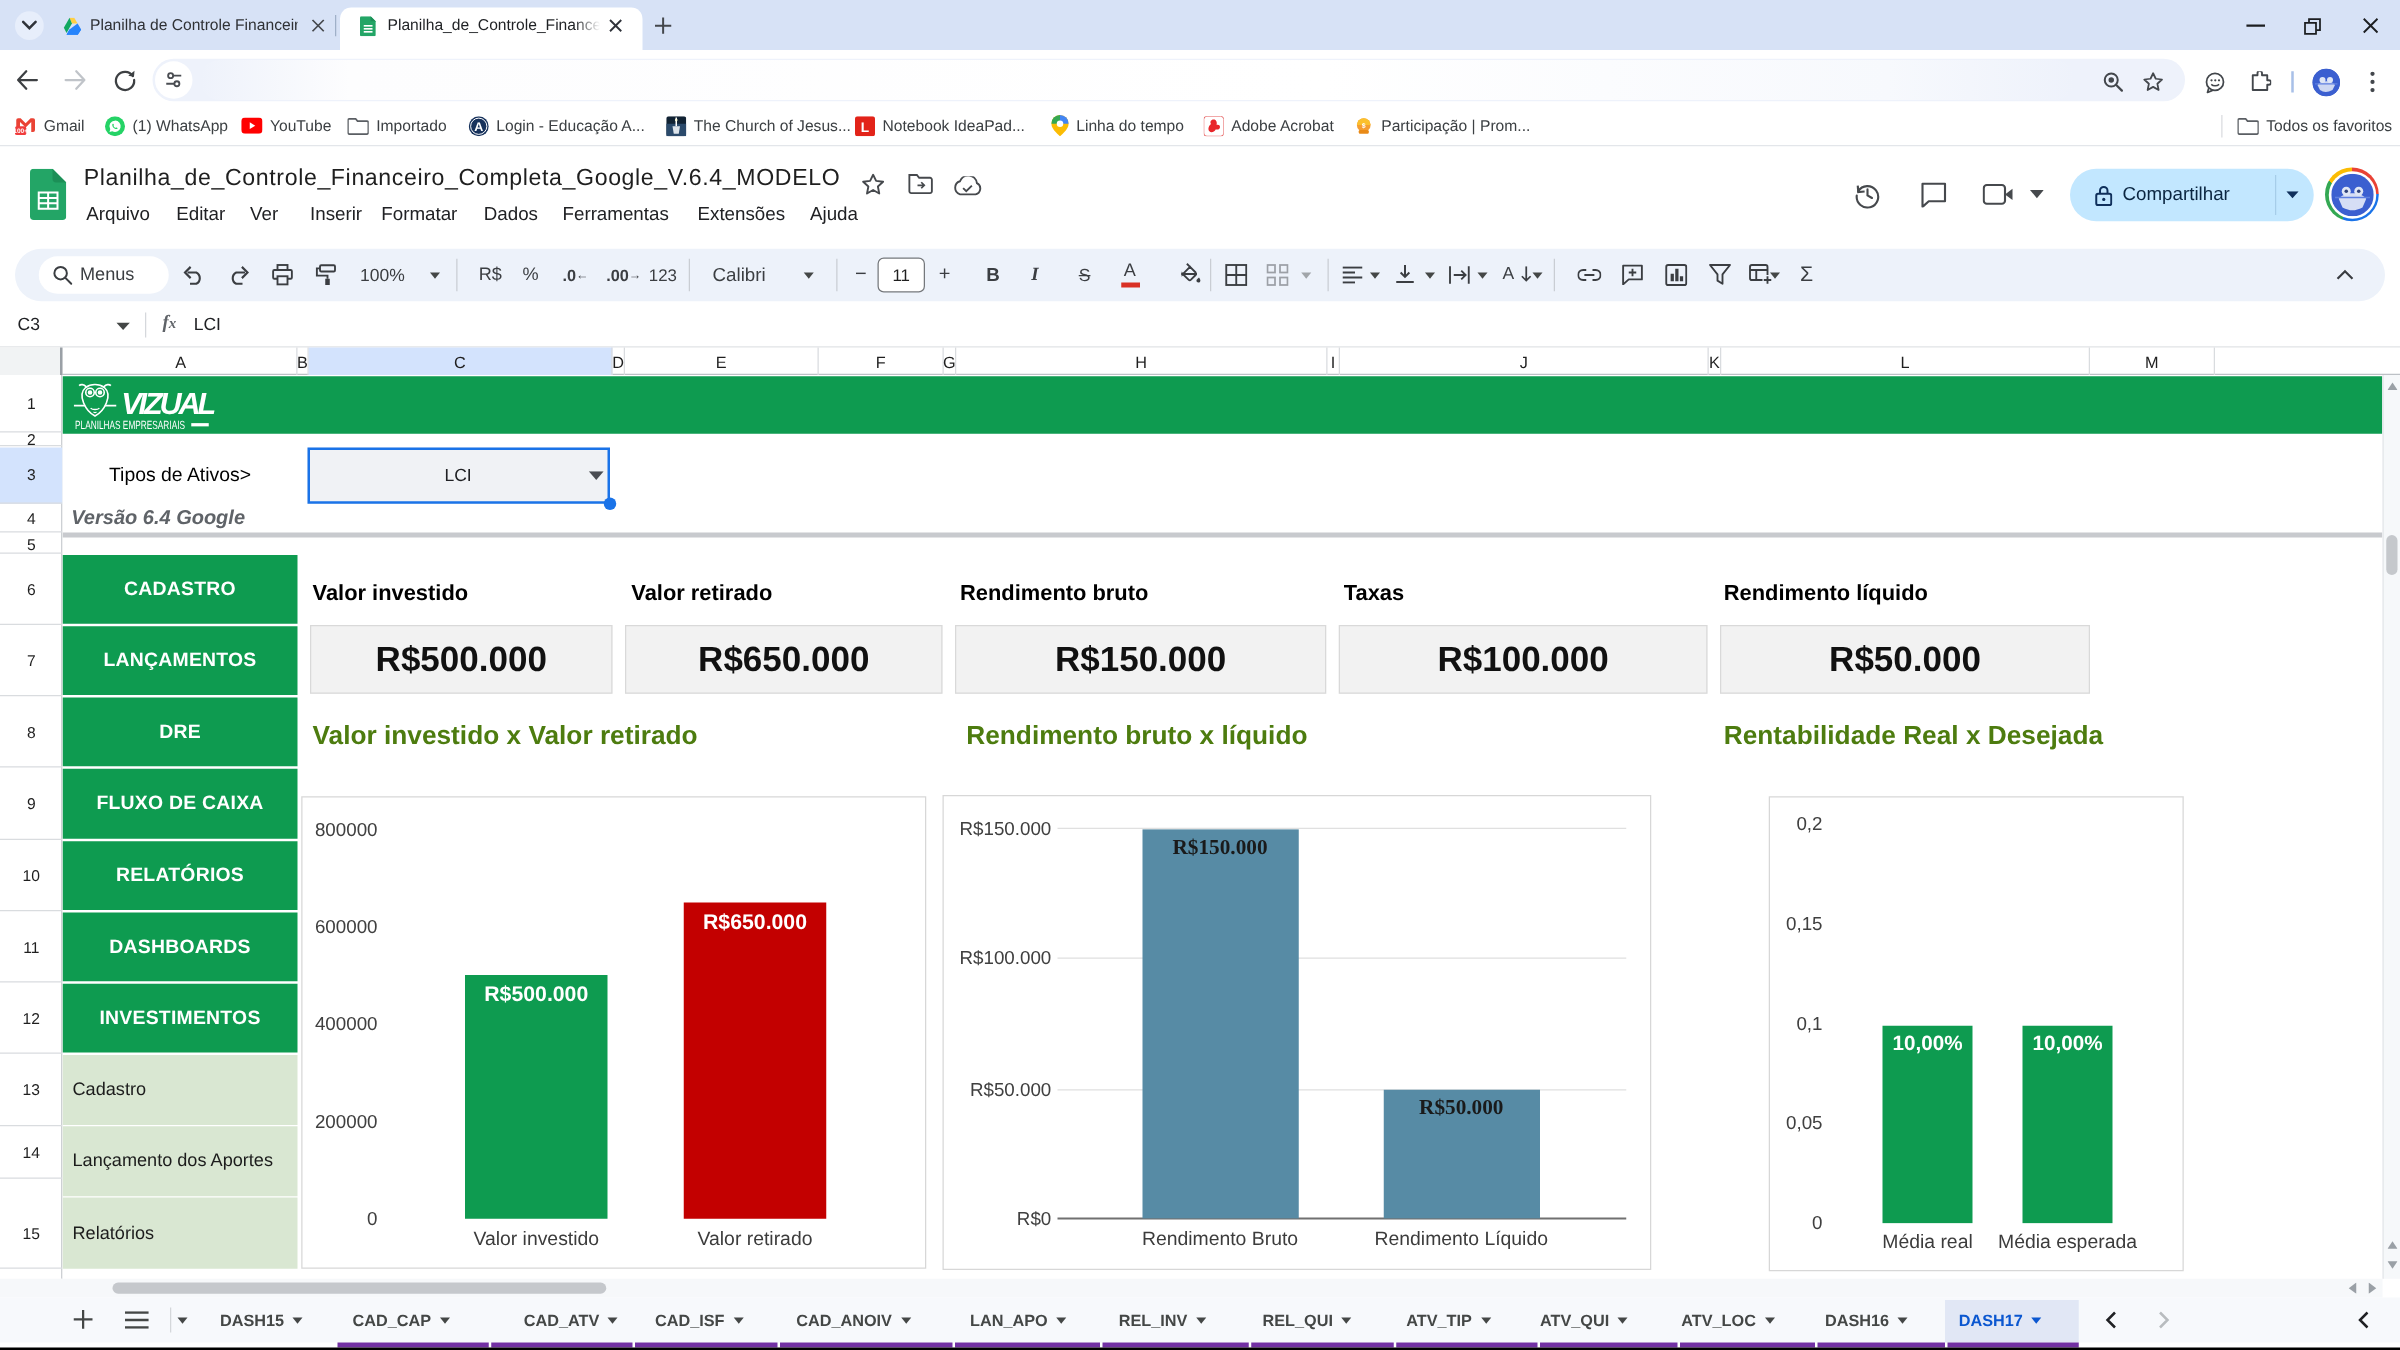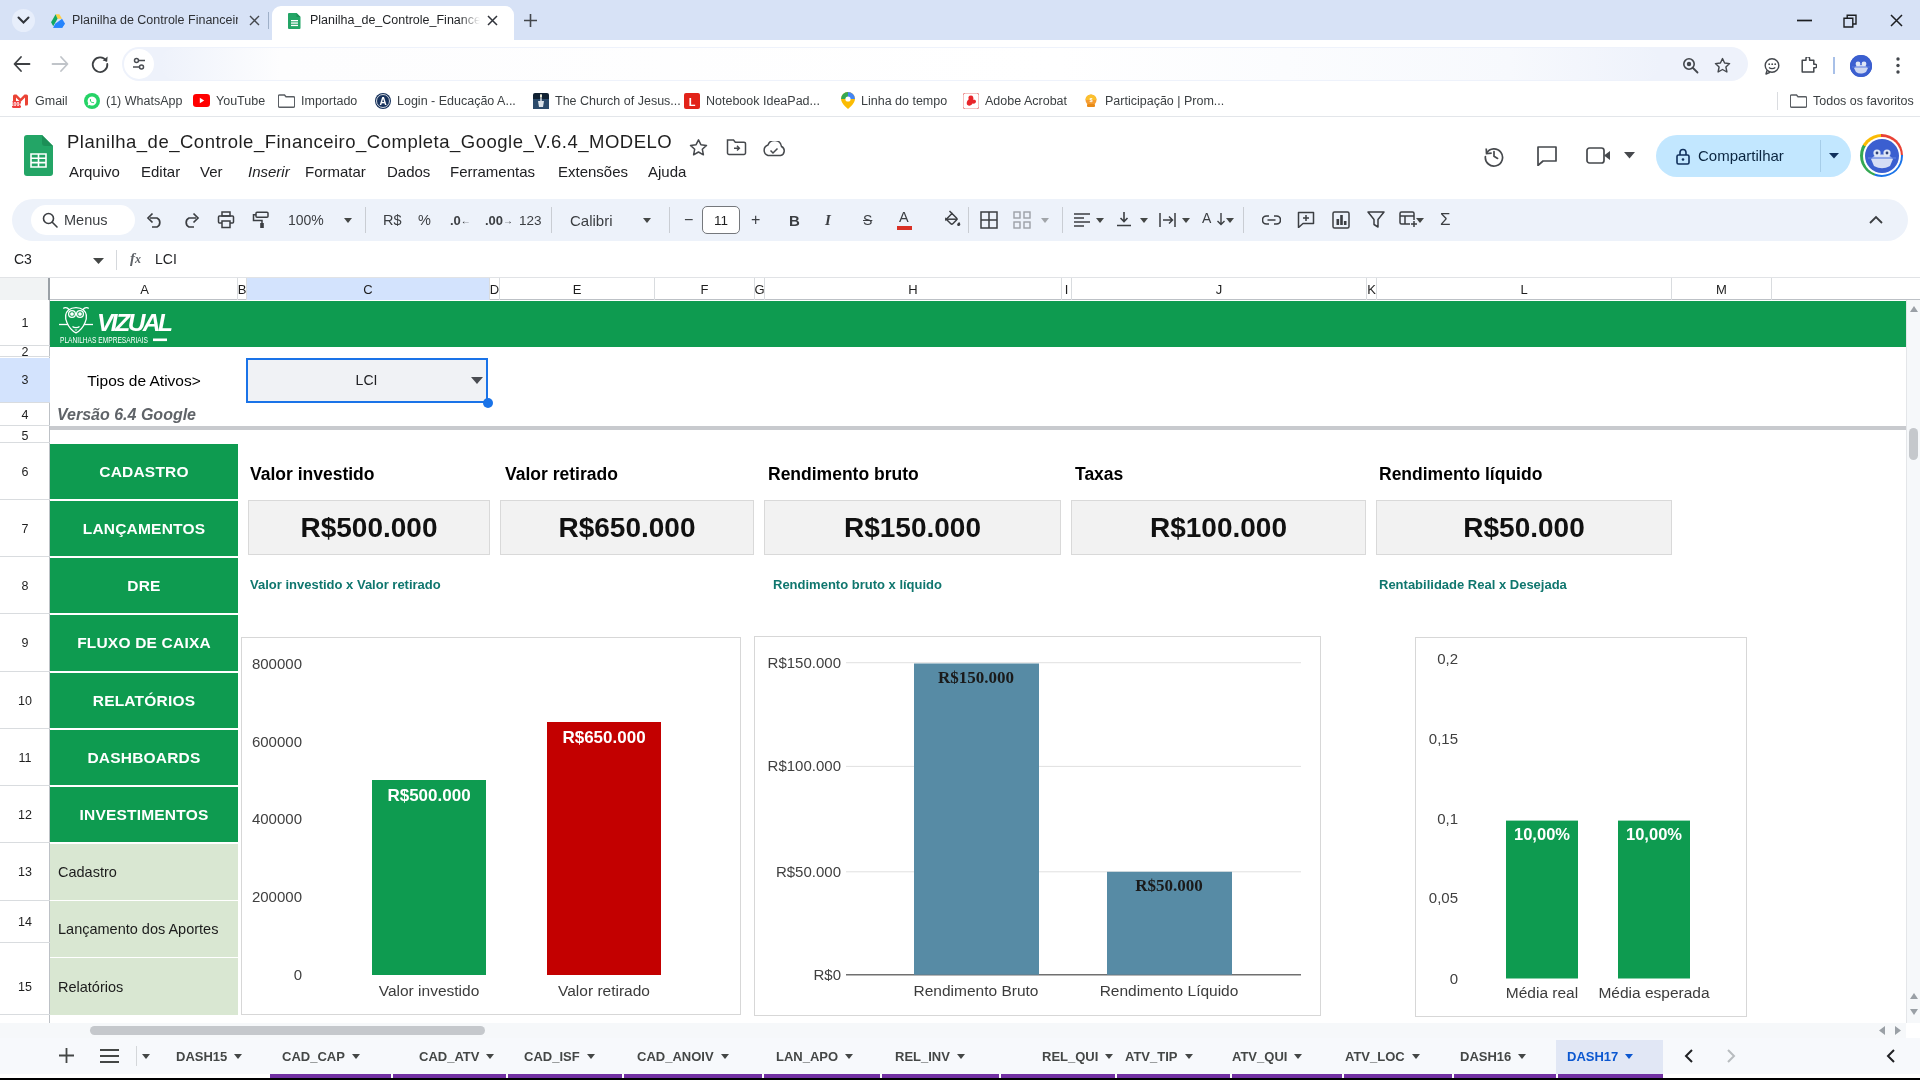--- a/index.html
+++ b/index.html
@@ -23,21 +23,21 @@
   #fbar { left:0; top:244px; width:1920px; height:33px; background:#fff; }
   
   #colhdr { left:0; top:277px; width:1920px; height:23px; background:#fff; border-top:1px solid #e1e3e6; border-bottom:1px solid #bdc1c6; }
   .ch { position:absolute; top:0; height:22px; border-right:1px solid #d9dcdf; font-size:13px; color:#1f1f1f; display:flex; align-items:center; justify-content:center; }
   .rh { position:absolute; left:0; width:50px; border-bottom:1px solid #d9dcdf; font-size:12.5px; color:#1f1f1f; display:flex; align-items:center; justify-content:center; }
   #rowhdrs { left:0; top:300px; width:50px; height:723px; background:#fff; border-right:1px solid #bdc1c6; }
   .gbtn { position:absolute; left:0; width:188px; background:#0e9b50; color:#fff; font-weight:bold; font-size:15.5px; display:flex; align-items:center; justify-content:center; letter-spacing:.2px; }
   .lgrow { position:absolute; left:0; width:188px; background:#d9e7d2; color:#1c1c1c; font-size:14.5px; display:flex; align-items:center; padding-left:8px; }
   .kpilabel { position:absolute; font-weight:bold; font-size:17.5px; color:#000; }
   .kpibox { position:absolute; top:200px; height:55px; background:#f2f2f2; border:1px solid #d9d9d9; display:flex; align-items:center; justify-content:center; font-weight:bold; font-size:28px; color:#111; }
-  .ctitle { position:absolute; top:277px; font-weight:bold; font-size:13px; color:#0f766e;text-align:right; }
+  .ctitle { position:absolute; top:277px; font-weight:bold; font-size:21px; color:#4d7c0f;text-align:right; }
   .chartbox { position:absolute; background:#fff; border:1px solid #d7d7d7; }
   
   #hscroll { left:0; top:1023px; width:1906px; height:15px; background:#f6f8fa; }
   #vscroll { left:1906px; top:300px; width:14px; height:723px; background:#f6f8fa; border-left:1px solid #e4e6e9; }
   #tabbar { left:0; top:1038px; width:1920px; height:36px; background:#f7f9fc; }
   .stab { position:absolute; top:0; height:36px; display:flex; align-items:center; gap:7px; font-size:13px; font-weight:600; color:#444746; }
   .pbar { position:absolute; top:1074px; height:4px; background:#7230a3; }
   #blackstrip { left:0; top:1078px; width:1920px; height:2px; background:#000; }
 </style>
 </head>
@@ -259,21 +259,21 @@
       <path d="M8 9.2 H13 M11 6.8 L13.4 9.2 L11 11.6" stroke="#46494d" stroke-width="1.4" fill="none"></path>
     </svg>
   <svg class="abs" style="left:762px;top:23px;" width="24" height="16" viewBox="0 0 24 16">
       <path d="M6 14.5 A5.5 5.5 0 0 1 6 4 A7 7 0 0 1 19.5 5.5 A4.8 4.8 0 0 1 18.5 14.5 Z" fill="none" stroke="#46494d" stroke-width="1.5"></path>
       <path d="M8.5 9.5 L11 12 L15.5 7.5" stroke="#46494d" stroke-width="1.5" fill="none"></path>
     </svg>
 
   <div class="menuitem" style="left:69px;">Arquivo</div>
   <div class="menuitem" style="left:141px;">Editar</div>
   <div class="menuitem" style="left:200px;">Ver</div>
-  <div class="menuitem" style="left:248px;font-style:italic;">Inserir</div>
+  <div class="menuitem" style="left:248px;">Inserir</div>
   <div class="menuitem" style="left:305px;">Formatar</div>
   <div class="menuitem" style="left:387px;">Dados</div>
   <div class="menuitem" style="left:450px;">Ferramentas</div>
   <div class="menuitem" style="left:558px;">Extensões</div>
   <div class="menuitem" style="left:648px;">Ajuda</div>
 
   <svg class="abs" style="left:1483px;top:27px;" width="22" height="22" viewBox="0 0 22 22">
       <path d="M3.2 3.5 L3.6 8.6 L8.7 8.2" fill="none" stroke="#46494d" stroke-width="1.7"></path>
       <path d="M3.6 8 A8.6 8.6 0 1 1 2.4 11.5" fill="none" stroke="#46494d" stroke-width="1.7" stroke-linecap="round"></path>
       <path d="M11 6.5 V11.3 L14.6 13.4" stroke="#46494d" stroke-width="1.7" fill="none" stroke-linecap="round"></path>
@@ -608,21 +608,21 @@
     </svg>
   <div class="abs" style="left:136px;top:8px;width:1px;height:20px;background:#d4d7da;"></div>
   <div class="caret abs" style="left:142px;top:16px;"></div>
   <div class="stab" style="left:176px;">DASH15<span class="caret"></span></div>
   <div class="stab" style="left:282px;">CAD_CAP<span class="caret"></span></div>
   <div class="stab" style="left:404px;margin-left:15px;">CAD_ATV<span class="caret"></span></div>
   <div class="stab" style="left:524px;">CAD_ISF<span class="caret"></span></div>
   <div class="stab" style="left:637px;">CAD_ANOIV<span class="caret"></span></div>
   <div class="stab" style="left:776px;">LAN_APO<span class="caret"></span></div>
   <div class="stab" style="left:895px;">REL_INV<span class="caret"></span></div>
-  <div class="stab" style="left:1010px;margin-left:32px;">REL_QUI<span class="caret"></span></div>
+  <div class="stab" style="left:1010px;">REL_QUI<span class="caret"></span></div>
   <div class="stab" style="left:1125px;">ATV_TIP<span class="caret"></span></div>
   <div class="stab" style="left:1232px;">ATV_QUI<span class="caret"></span></div>
   <div class="stab" style="left:1345px;">ATV_LOC<span class="caret"></span></div>
   <div class="stab" style="left:1460px;">DASH16<span class="caret"></span></div>
   <div class="abs" style="left:1556px;top:2px;width:107px;height:34px;background:#e1e7f5;"></div>
   <div class="stab" style="left:1567px;color:#0b57d0;">DASH17<span class="caret" style="border-top-color:#0b57d0;"></span></div>
   <svg class="abs" style="left:1684px;top:11px;" width="9" height="14" viewBox="0 0 9 14">
       <path d="M8 1 L2 7 L8 13" stroke="#202124" stroke-width="2" fill="none"></path>
     </svg>
   <svg class="abs" style="left:1727px;top:11px;" width="9" height="14" viewBox="0 0 9 14">

